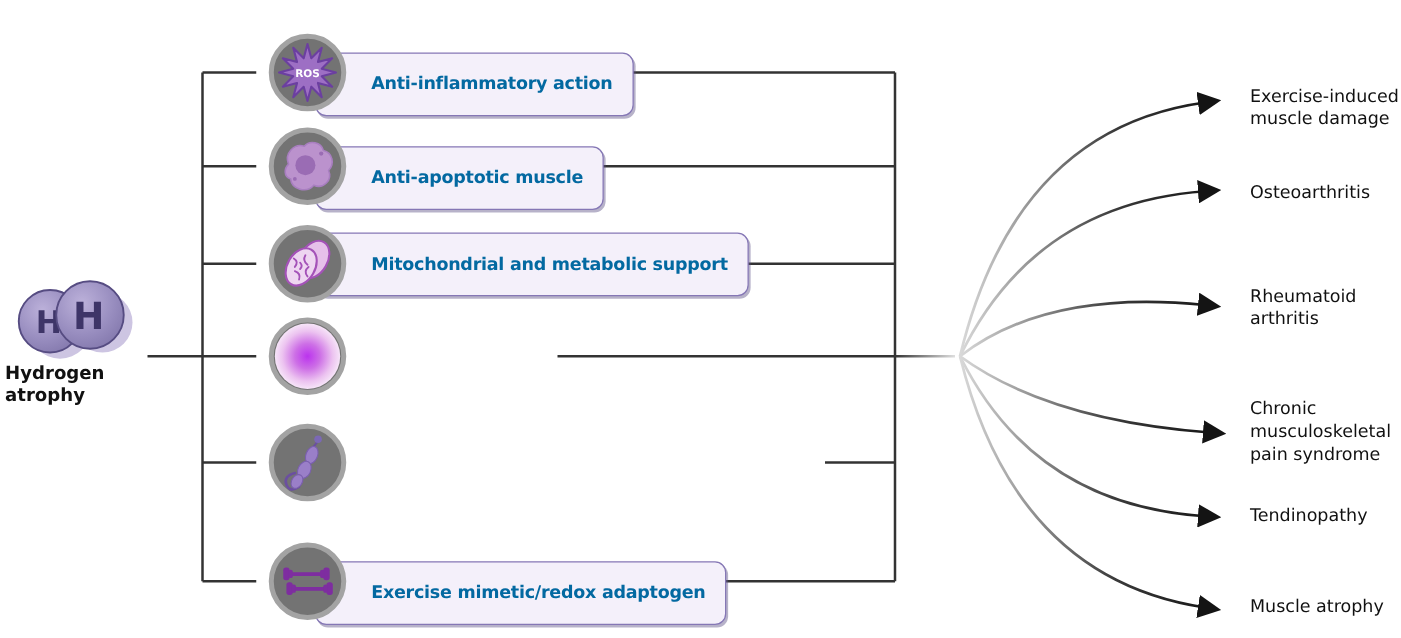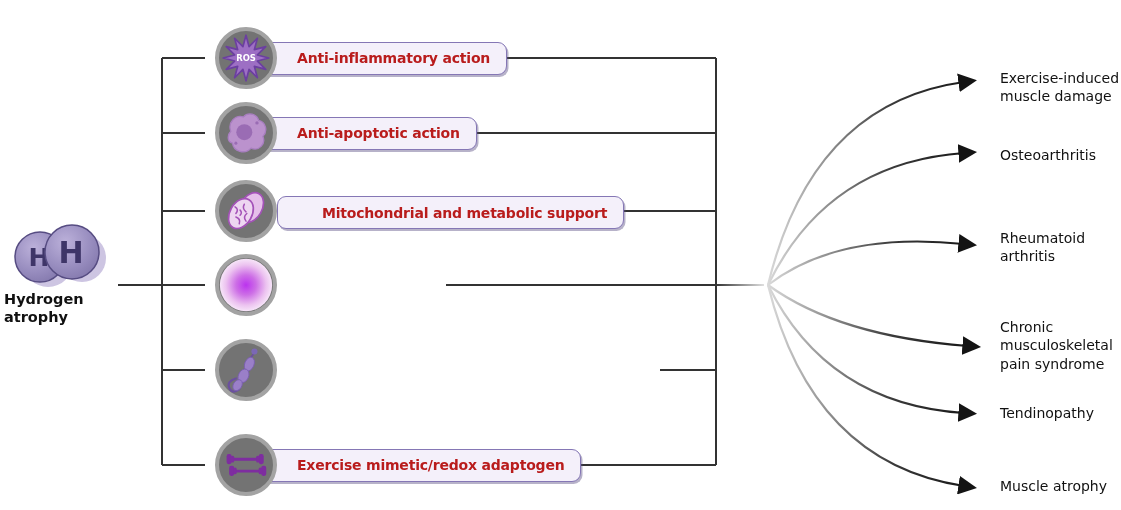--- a/index.html
+++ b/index.html
@@ -7,26 +7,26 @@
     position:relative;width:1121px;height:510px;background:#ffffff;overflow:hidden;
     font-family:"DejaVu Sans","Liberation Sans",sans-serif;
   }
   #wires{position:absolute;left:0;top:0;z-index:1;}
   .item-circle{
     position:absolute;width:62px;height:62px;border-radius:50%;
     background:#737373;border:4px solid #a3a3a3;z-index:3;
     display:flex;align-items:center;justify-content:center;box-sizing:border-box;
   }
   .item-box{
-    position:absolute;height:33px;box-sizing:border-box;z-index:2;
+    position:absolute;height:51px;box-sizing:border-box;z-index:2;
     background:#f4f0fa;border:1.5px solid #8577b5;border-radius:9px;
     box-shadow:1.5px 2px 0 rgba(95,85,136,0.45);
     display:flex;align-items:center;
     padding:0 16px 0 44px;white-space:nowrap;
-    font-weight:bold;font-size:14px;color:#b91c1c;letter-spacing:-0.2px;
+    font-weight:bold;font-size:14px;color:#0369a1;letter-spacing:-0.2px;
   }
   .condition{
     position:absolute;left:1000px;width:142px;transform:translateY(-50%);
     font-size:14px;color:#111111;line-height:1.32;z-index:2;
   }
   .hydro-label{
     position:absolute;left:4px;top:290px;width:108px;text-align:left;z-index:2;
     font-weight:bold;font-size:14.5px;color:#111111;line-height:1.25;
   }
   .hydro-graphic{position:absolute;left:6px;top:220px;z-index:2;}
@@ -108,32 +108,32 @@
     <span>Anti-inflammatory action</span>
   </div>
   <div class="item-circle" style="left:215px;top:27px;">
     <svg width="58" height="58" viewBox="0 0 64 64">
       <polygon points="59,32 45.5,35.6 55.4,45.5 41.9,41.9 45.5,55.4 35.6,45.5 32,59 28.4,45.5 18.5,55.4 22.1,41.9 8.6,45.5 18.5,35.6 5,32 18.5,28.4 8.6,18.5 22.1,22.1 18.5,8.6 28.4,18.5 32,5 35.6,18.5 45.5,8.6 41.9,22.1 55.4,18.5 45.5,28.4" fill="#9d6fc4" stroke="#6b3fa0" stroke-width="2" stroke-linejoin="round"></polygon>
       <text x="32" y="36" font-size="10" font-weight="bold" fill="#ffffff" text-anchor="middle" font-family="DejaVu Sans, sans-serif">ROS</text>
     </svg>
   </div>
 
   <div class="item-box" style="left:252px;top:116.5px;">
-    <span>Anti-apoptotic action</span>
+    <span>Anti-apoptotic muscle</span>
   </div>
   <div class="item-circle" style="left:215px;top:102px;">
     <svg width="58" height="58" viewBox="0 0 64 64">
       <path d="M14,30 C10,20 19,10 29,13 C34,7 45,9 47,17 C56,19 58,30 52,36 C56,45 47,54 38,50 C31,58 17,54 16,44 C9,42 10,34 14,30 Z" fill="#bb92cd" stroke="#a87ec0" stroke-width="1.5"></path>
       <circle cx="30" cy="31" r="9.5" fill="#9a6cb4"></circle>
       <circle cx="45" cy="20" r="2" fill="#9a6cb4"></circle>
       <circle cx="20" cy="44" r="1.8" fill="#9a6cb4"></circle>
     </svg>
   </div>
 
-  <div class="item-box" style="left:252px;top:196px;margin-left:25px;">
+  <div class="item-box" style="left:252px;top:186px;">
     <span>Mitochondrial and metabolic support</span>
   </div>
   <div class="item-circle" style="left:215px;top:180px;">
     <svg width="58" height="58" viewBox="0 0 64 64">
       <ellipse cx="38" cy="28" rx="13" ry="19" transform="rotate(30 38 28)" fill="#e6c0ea" stroke="#a452b8" stroke-width="2"></ellipse>
       <ellipse cx="26" cy="35" rx="13" ry="19" transform="rotate(30 26 35)" fill="#eed6f1" stroke="#a452b8" stroke-width="2"></ellipse>
       <path d="M19,27 q5,3 1,8 M30,24 q-3,5 2,9 M20,39 q6,2 4,8 M33,35 q-5,4 -1,9 M25,31 q3,3 0,6" stroke="#a452b8" fill="none" stroke-width="1.8" stroke-linecap="round"></path>
     </svg>
   </div>
 

